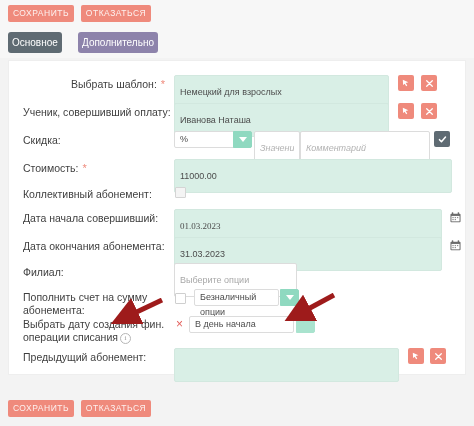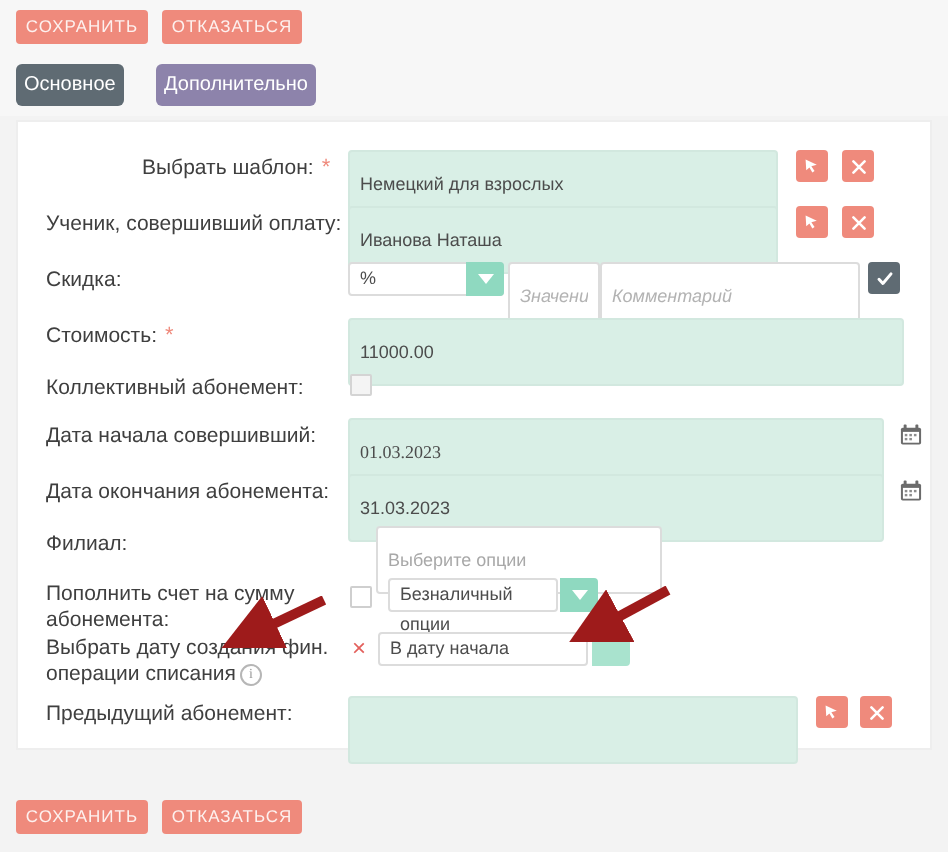--- a/index.html
+++ b/index.html
@@ -323,21 +323,21 @@
         <rect x="5.1" y="5.4" width="1.4" height="1.3" fill="#8d8d8d"></rect>
         <rect x="7.6" y="5.4" width="1.4" height="1.3" fill="#8d8d8d"></rect>
         <rect x="2.6" y="7.6" width="1.4" height="1.3" fill="#8d8d8d"></rect>
         <rect x="5.1" y="7.6" width="1.4" height="1.3" fill="#8d8d8d"></rect>
       </svg>
     </span>
   </div>
 
   <div class="row" style="top:202px;height:20px;">
     <span class="lbl" style="top:3px;">Филиал:</span>
-    <input class="inp white plain" style="left: 165px; top: 0px; width: 143px; height: 19px; margin-left: 14px;" placeholder="Выберите опции">
+    <input class="inp white plain" style="left: 165px; top: 0px; width: 123px; height: 19px;" placeholder="Выберите опции">
   </div>
 
   <div class="row" style="top:228px;height:34px;">
     <span class="lbl wrap" style="top:2px;">
       <span>Пополнить счет на сумму абонемента:</span>
     </span>
     <div class="cbx plainbg" style="left:166px;top:4px;"></div>
     <div class="selbox" style="left:185px;top:0;width:85px;">
       <span>Безналичный опции</span>
     </div>
@@ -346,21 +346,21 @@
     </div>
   </div>
 
   <div class="row" style="top:255px;height:34px;">
     <span class="lbl wrap" style="top:2px;width:160px;">
       <span>Выбрать дату создания фин.</span>
       <span>операции списания</span><span class="info">i</span>
     </span>
     <span class="xmark" style="left:167px;top:2px;">×</span>
     <div class="selbox" style="left:180px;top:0;width:105px;">
-      <span>В дату начала</span>
+      <span>В день начала</span>
     </div>
     <div class="selarrow flat" style="left:287px;top:0;"></div>
   </div>
 
   <div class="row" style="top:287px;height:20px;">
     <span class="lbl" style="top:3px;">Предыдущий абонемент:</span>
     <input class="inp" style="left: 165px; top: 0px; width: 225px;" value="">
     <div class="sq" style="left:399px;top:0;">
       <svg width="8" height="8" viewBox="0 0 10 10">
           <path d="M1 1 L8 4.2 L4.6 5.1 L6.6 8.2 L5.2 9 L3.4 5.9 L1.4 7.6 Z" fill="#fff"></path>

